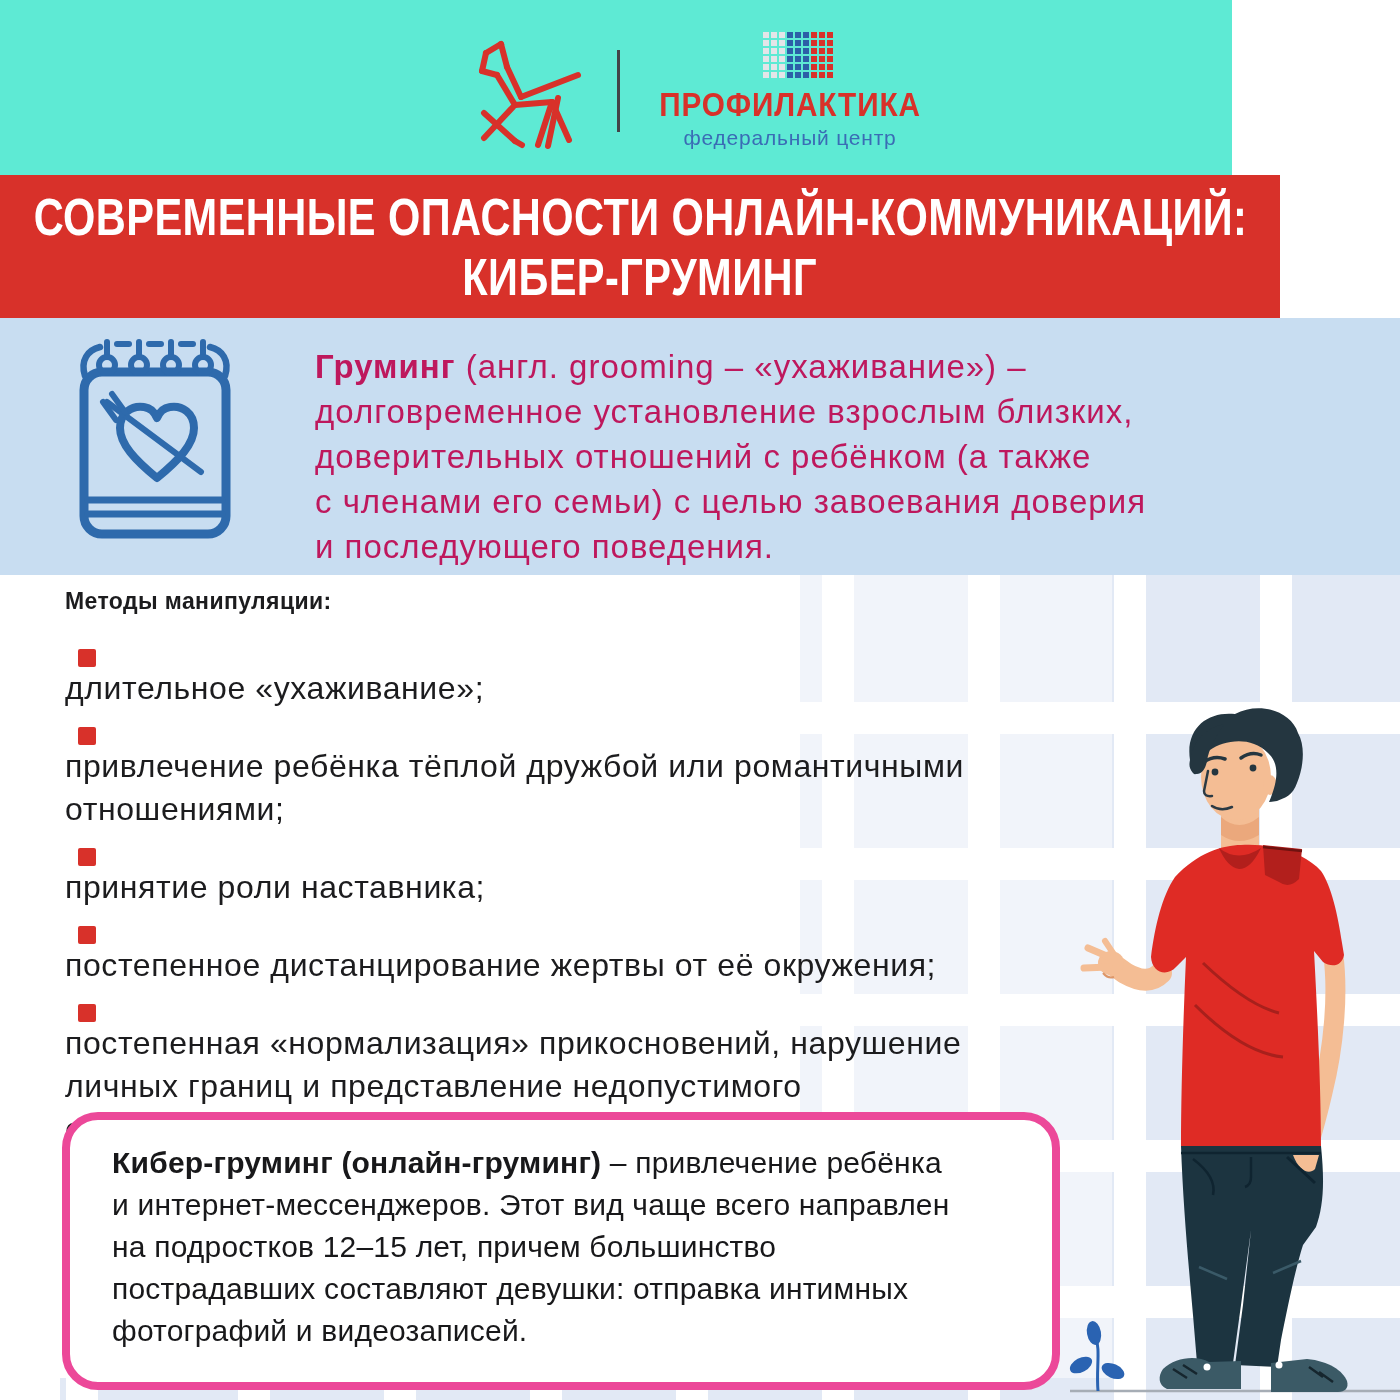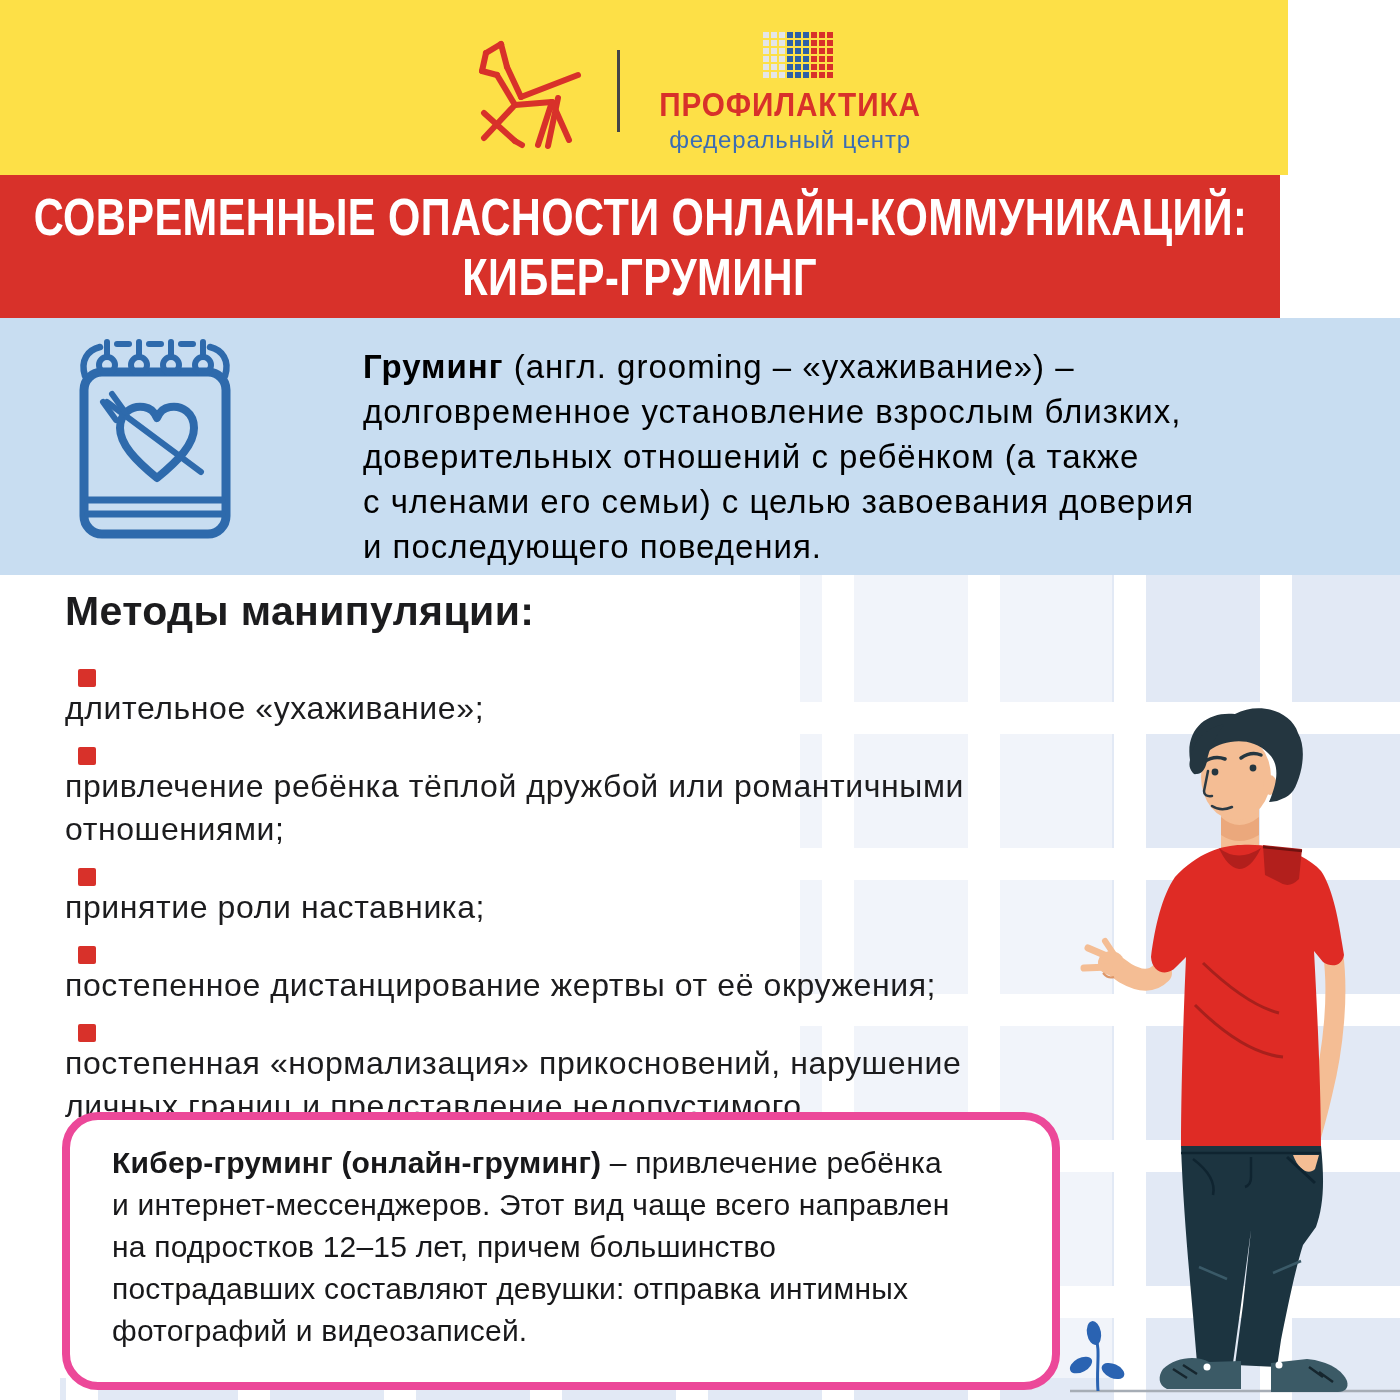--- a/index.html
+++ b/index.html
@@ -10,44 +10,44 @@
   #grid-layer{position:absolute;left:60px;top:575px;right:0;bottom:0;z-index:0;
     background-color:#e2e9f5;
     background-image:
       repeating-linear-gradient(to right, transparent 0 114px, #ffffff 114px 146px),
       repeating-linear-gradient(to bottom, transparent 0 114px, #ffffff 114px 146px);
     background-position:64px 13px;}
   #grid-cover-left{position:absolute;left:0;top:575px;width:800px;height:803px;background:#ffffff;z-index:1;}
   #grid-fade-mid{position:absolute;left:800px;top:575px;width:312px;height:803px;background:rgba(255,255,255,0.5);z-index:1;}
 
   
-  #header{position:absolute;left:0;top:0;width:1288px;height:175px;background:#fde047;z-index:2;}
+  #header{position:absolute;left:0;top:0;width:1186px;height:175px;background:#5eead4;z-index:2;padding-left:46px;}
   #horse-logo{position:absolute;left:466px;top:40px;}
   #logo-divider{position:absolute;left:617px;top:50px;width:3px;height:82px;background:#434448;}
   #pixel-grid{position:absolute;left:763px;top:32px;display:grid;grid-template-columns:repeat(9,6px);grid-auto-rows:6px;gap:2px;}
   #logo-title{position:absolute;left:620px;top:86px;width:340px;text-align:center;
     font-size:33px;font-weight:800;letter-spacing:1px;color:#d8312a;transform:scaleX(0.9);}
   #logo-subtitle{position:absolute;left:620px;top:126px;width:340px;text-align:center;
-    font-size:24px;font-weight:500;letter-spacing:0.8px;color:#3a6cb5;}
+    font-size:21px;font-weight:500;letter-spacing:0.8px;color:#3a6cb5;}
 
   
   #banner{position:absolute;left:0;top:175px;width:1280px;height:143px;background:#d8312a;z-index:2;
     display:flex;flex-direction:column;justify-content:center;align-items:center;}
   .banner-line{color:#ffffff;font-size:52px;font-weight:800;letter-spacing:0.5px;line-height:60px;
     white-space:nowrap;transform:scaleX(0.8);}
 
   
   #definition{position:absolute;left:0;top:318px;width:1400px;height:257px;background:#c8ddf1;z-index:2;}
   #notepad-icon{position:absolute;left:75px;top:20px;}
-  #definition-text{position:absolute;left:315px;top:26px;font-size:33px;letter-spacing:1px;line-height:45px;color:#000000;margin-left:48px;}
+  #definition-text{position:absolute;left:315px;top:26px;font-size:33px;letter-spacing:1px;line-height:45px;color:#be185d;}
   #definition-text b{font-weight:700;}
 
   
   #methods{position:absolute;left:65px;top:588px;z-index:2;width:1120px;}
-  #methods-heading{font-size:41px;font-weight:700;letter-spacing:0.4px;margin-bottom:22px;}
+  #methods-heading{font-size:23px;font-weight:700;letter-spacing:0.4px;margin-bottom:22px;}
   .bullet-item{display:flex;margin-bottom:5px;flex-direction:column;}
   .bullet-sq{flex:0 0 18px;width:18px;height:18px;background:#d8312a;border-radius:2px;margin:12px 26px 0 13px;}
   .bullet-text{font-size:32px;letter-spacing:0.6px;line-height:43px;color:#1c1c1e;}
 
   
   #infobox{position:absolute;left:62px;top:1112px;width:998px;height:278px;box-sizing:border-box;
     background:#ffffff;border:8px solid #ec4899;border-radius:36px;z-index:3;
     padding:22px 40px 0 42px;}
   #infobox .box-text{font-size:30px;letter-spacing:0.2px;line-height:42px;color:#18181a;}
   #infobox b{font-weight:800;}

